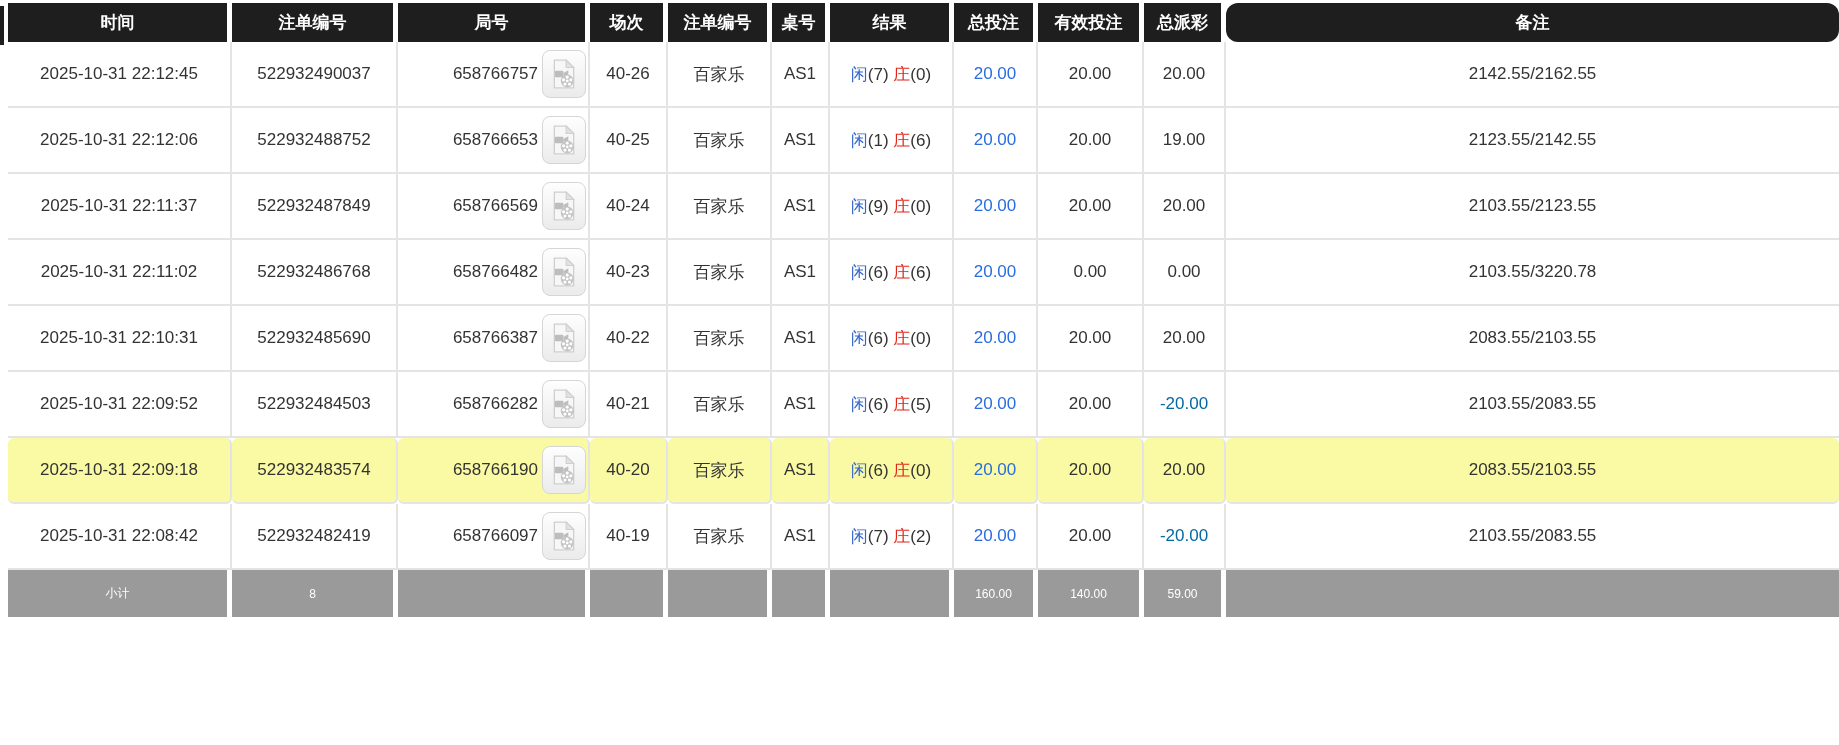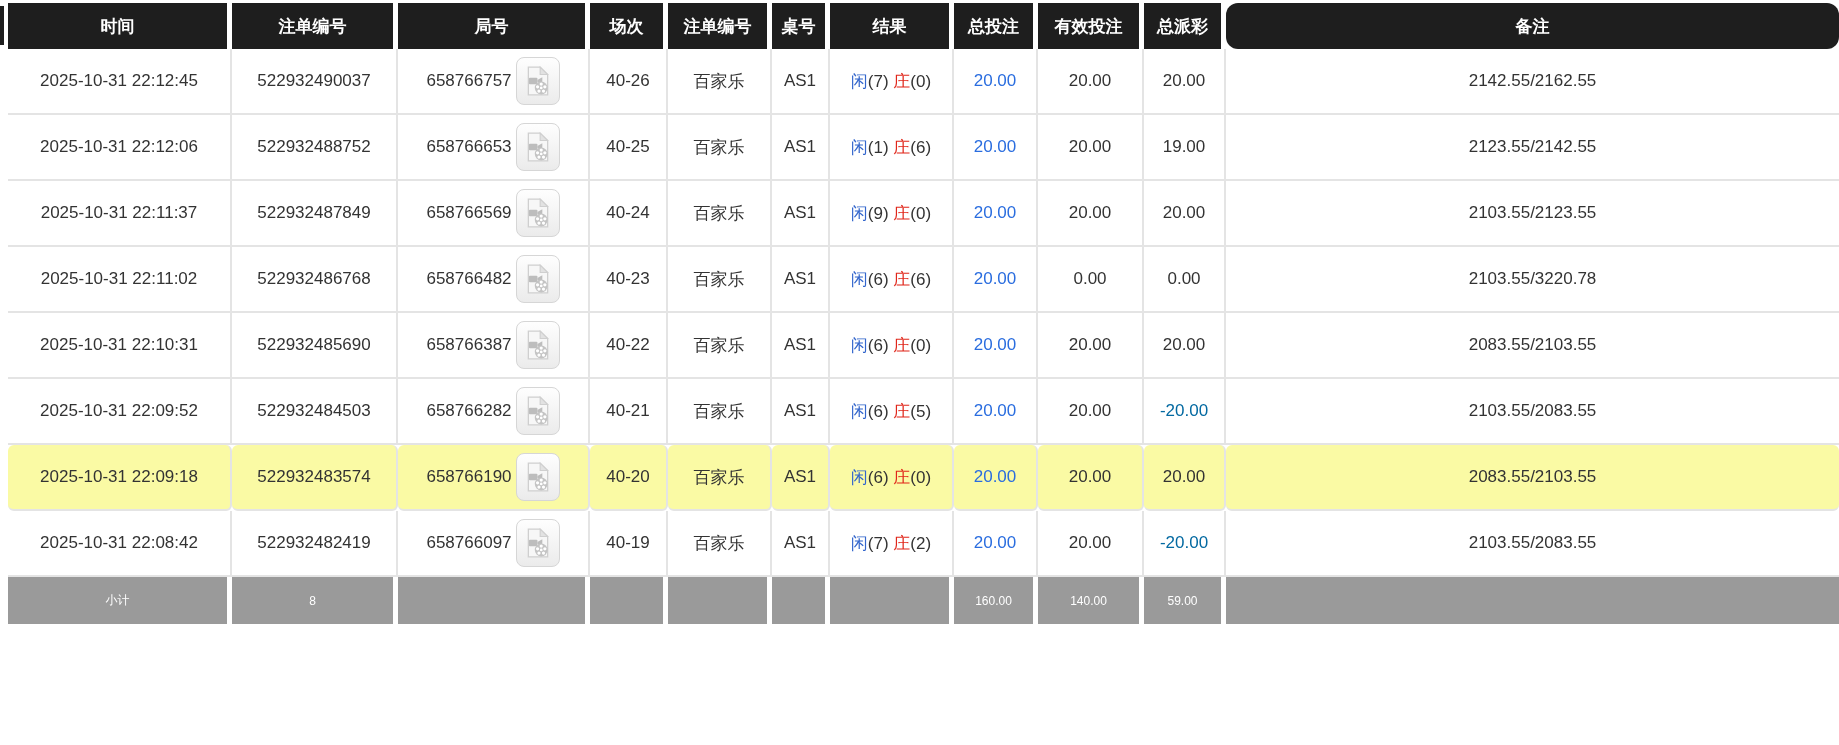--- a/index.html
+++ b/index.html
@@ -22,21 +22,21 @@
     width: 1831px;
     margin: 3px 0 0 8px;
     font-size: 17px;
     color: #333;
   }
   thead th {
     background: #1e1e1e;
     color: #ffffff;
     font-weight: bold;
     font-size: 17px;
-    height: 46px;
+    height: 39px;
     text-align: center;
     vertical-align: middle;
     border-right: 5px solid #ffffff;
     padding: 0 2px;
   }
   thead th:last-child { border-right: none; border-radius: 12px; }
   tbody td {
     height: 66px;
     text-align: center;
     vertical-align: middle;
@@ -50,21 +50,21 @@
   tfoot td {
     height: 47px;
     background: #9a9a9a;
     color: #ffffff;
     text-align: center;
     vertical-align: middle;
     border-right: 5px solid #ffffff;
     font-size: 12px;
   }
   tfoot td:last-child { border-right: none; }
-  .round-cell { display: flex; align-items: center; justify-content: center; gap: 4px; }
+  .round-cell { display: flex; align-items: center; justify-content: flex-end; gap: 4px; }
   .video-btn {
     display: inline-flex; align-items: center; justify-content: center;
     width: 44px; height: 48px;
     border: 1px solid #d6d6d6; border-radius: 8px;
     background: linear-gradient(#fefefe, #ebebeb);
     cursor: pointer; flex: 0 0 auto;
   }
   .player { color: #3366cc; }
   .banker { color: #e0261a; }
   .neg   { color: #0369a1; }

